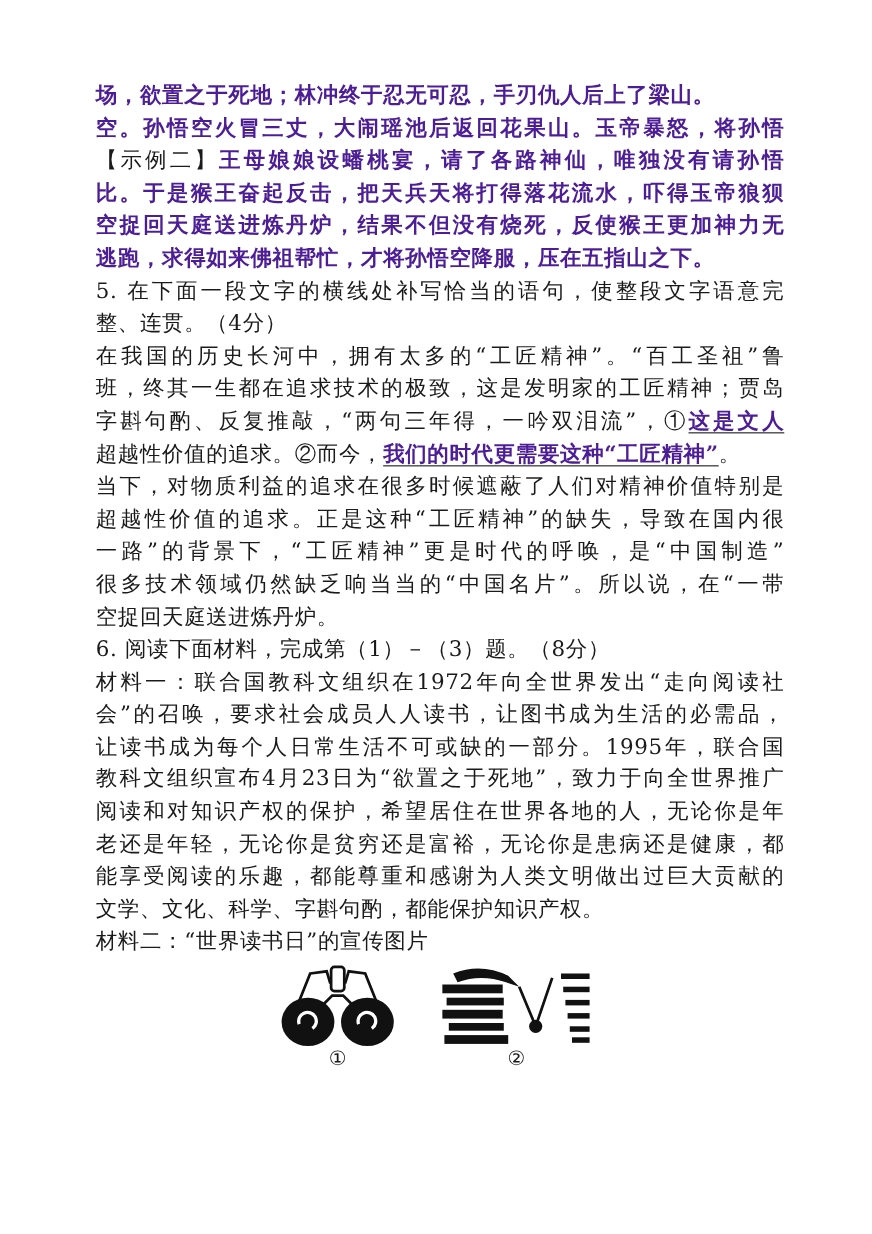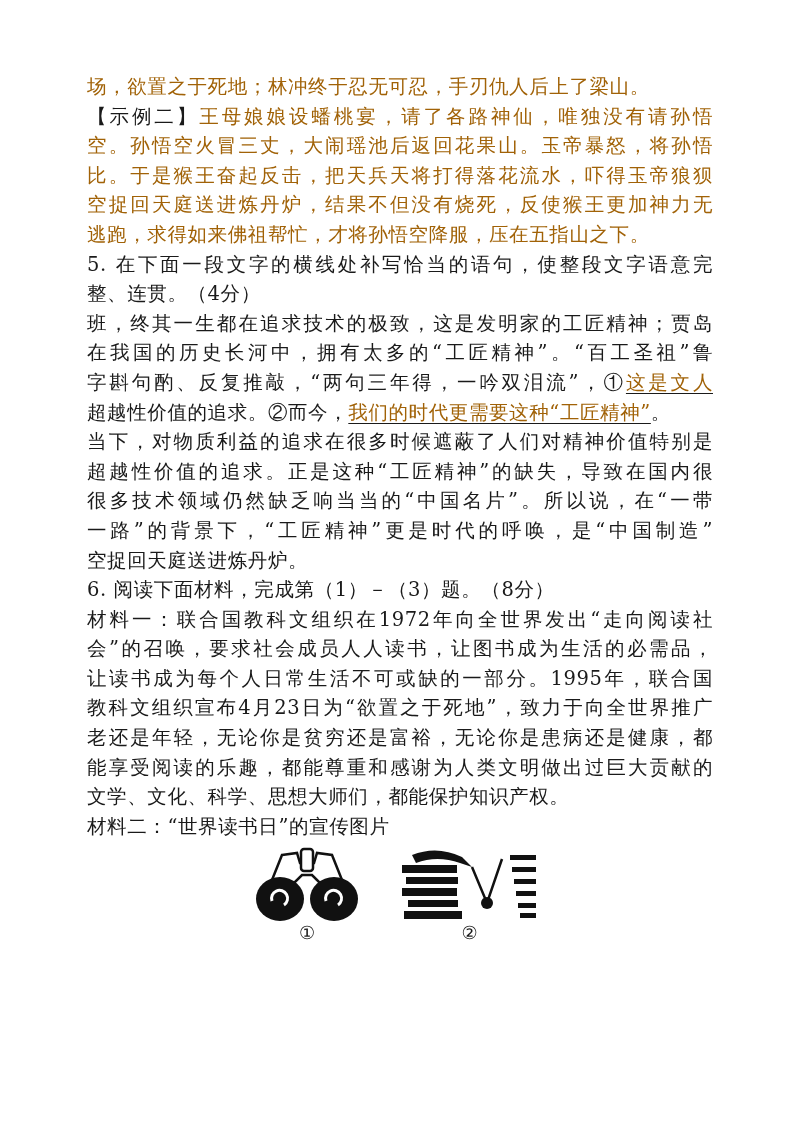--- a/index.html
+++ b/index.html
@@ -2,64 +2,65 @@
 <html><head>
   <meta charset="utf-8">
   <style>
     html, body { margin: 0; padding: 0; background: #ffffff; }
     body { width: 793px; height: 1122px; position: relative; overflow: hidden;
       font-family: "DejaVu Serif", "Liberation Serif", serif; color: #1a1a1a; }
     .page { position: absolute; left: 87px; top: 72px; width: 626px; }
     .line { height: 29.6px; line-height: 29.6px; font-size: 19.5px; white-space: nowrap;
       letter-spacing: 0.6px; text-align: justify; text-align-last: justify; }
     .line.short { text-align-last: left; }
-    .red { color: #a16207; font-weight: normal; }
+    .red { color: #4c1d95; font-weight: bold; }
     .u { text-decoration: underline; text-decoration-color: #1a1a1a; text-underline-offset: 4px; text-decoration-thickness: 1.3px; }
     .figure { position: relative; height: 110px; margin-top: 4px; }
     .fig-item { position: absolute; top: 0; text-align: center; }
     .fig-label { font-size: 18px; line-height: 20px; }
     svg { display: block; }
   </style>
 </head>
 <body>
 
 <div class="page">
   <div class="line short red">场，欲置之于死地；林冲终于忍无可忍，手刃仇人后上了梁山。</div>
+  <div class="line red">空。孙悟空火冒三丈，大闹瑶池后返回花果山。玉帝暴怒，将孙悟</div>
   <div class="line">
     <span>【示例二】</span><span class="red">王母娘娘设蟠桃宴，请了各路神仙，唯独没有请孙悟</span>
   </div>
-  <div class="line red">空。孙悟空火冒三丈，大闹瑶池后返回花果山。玉帝暴怒，将孙悟</div>
   <div class="line red">比。于是猴王奋起反击，把天兵天将打得落花流水，吓得玉帝狼狈</div>
   <div class="line red">空捉回天庭送进炼丹炉，结果不但没有烧死，反使猴王更加神力无</div>
   <div class="line short red">逃跑，求得如来佛祖帮忙，才将孙悟空降服，压在五指山之下。</div>
 
   <div class="line">5. 在下面一段文字的横线处补写恰当的语句，使整段文字语意完</div>
   <div class="line short">整、连贯。（4分）</div>
+  <div class="line">在我国的历史长河中，拥有太多的“工匠精神”。“百工圣祖”鲁</div>
   <div class="line">班，终其一生都在追求技术的极致，这是发明家的工匠精神；贾岛</div>
-  <div class="line">在我国的历史长河中，拥有太多的“工匠精神”。“百工圣祖”鲁</div>
   <div class="line">
     <span>字斟句酌、反复推敲，“两句三年得，一吟双泪流”，①</span><span class="red u">这是文人</span>
   </div>
   <div class="line short">
     <span>超越性价值的追求。②而今，</span><span class="red u">我们的时代更需要这种“工匠精神”</span><span>。</span>
   </div>
   <div class="line">当下，对物质利益的追求在很多时候遮蔽了人们对精神价值特别是</div>
   <div class="line">超越性价值的追求。正是这种“工匠精神”的缺失，导致在国内很</div>
+  <div class="line">一路”的背景下，“工匠精神”更是时代的呼唤，是“中国制造”</div>
   <div class="line">很多技术领域仍然缺乏响当当的“中国名片”。所以说，在“一带</div>
-  <div class="line">一路”的背景下，“工匠精神”更是时代的呼唤，是“中国制造”</div>
   <div class="line short">空捉回天庭送进炼丹炉。</div>
 
   <div class="line short">6. 阅读下面材料，完成第（1）－（3）题。（8分）</div>
   <div class="line">材料一：联合国教科文组织在1972年向全世界发出“走向阅读社</div>
   <div class="line">会”的召唤，要求社会成员人人读书，让图书成为生活的必需品，</div>
   <div class="line">让读书成为每个人日常生活不可或缺的一部分。1995年，联合国</div>
   <div class="line">教科文组织宣布4月23日为“欲置之于死地”，致力于向全世界推广</div>
+  <div class="line">阅读和对知识产权的保护，希望居住在世界各地的人，无论你是年</div>
   <div class="line">老还是年轻，无论你是贫穷还是富裕，无论你是患病还是健康，都</div>
   <div class="line">能享受阅读的乐趣，都能尊重和感谢为人类文明做出过巨大贡献的</div>
-  <div class="line short">文学、文化、科学、思想大师们，都能保护知识产权。</div>
+  <div class="line short">文学、文化、科学、字斟句酌，都能保护知识产权。</div>
   <div class="line short">材料二：“世界读书日”的宣传图片</div>
 
   <div class="figure">
     <div class="fig-item" style="left:165px;">
       <svg width="110" height="78" viewBox="0 0 110 78">
         <path d="M30 10 L45 8 L48 18 L62 18 L65 8 L80 10 L92 40 L70 40 L60 30 L50 30 L40 40 L18 40 Z" fill="#fff" stroke="#111" stroke-width="2.5"></path>
         <rect x="49" y="4" width="12" height="22" rx="3" fill="#fff" stroke="#111" stroke-width="2.5"></rect>
         <ellipse cx="28" cy="54" rx="24" ry="22" fill="#111"></ellipse>
         <ellipse cx="82" cy="54" rx="24" ry="22" fill="#111"></ellipse>
         <path d="M20 56 a8 8 0 1 1 12 4" fill="none" stroke="#fff" stroke-width="3"></path>

